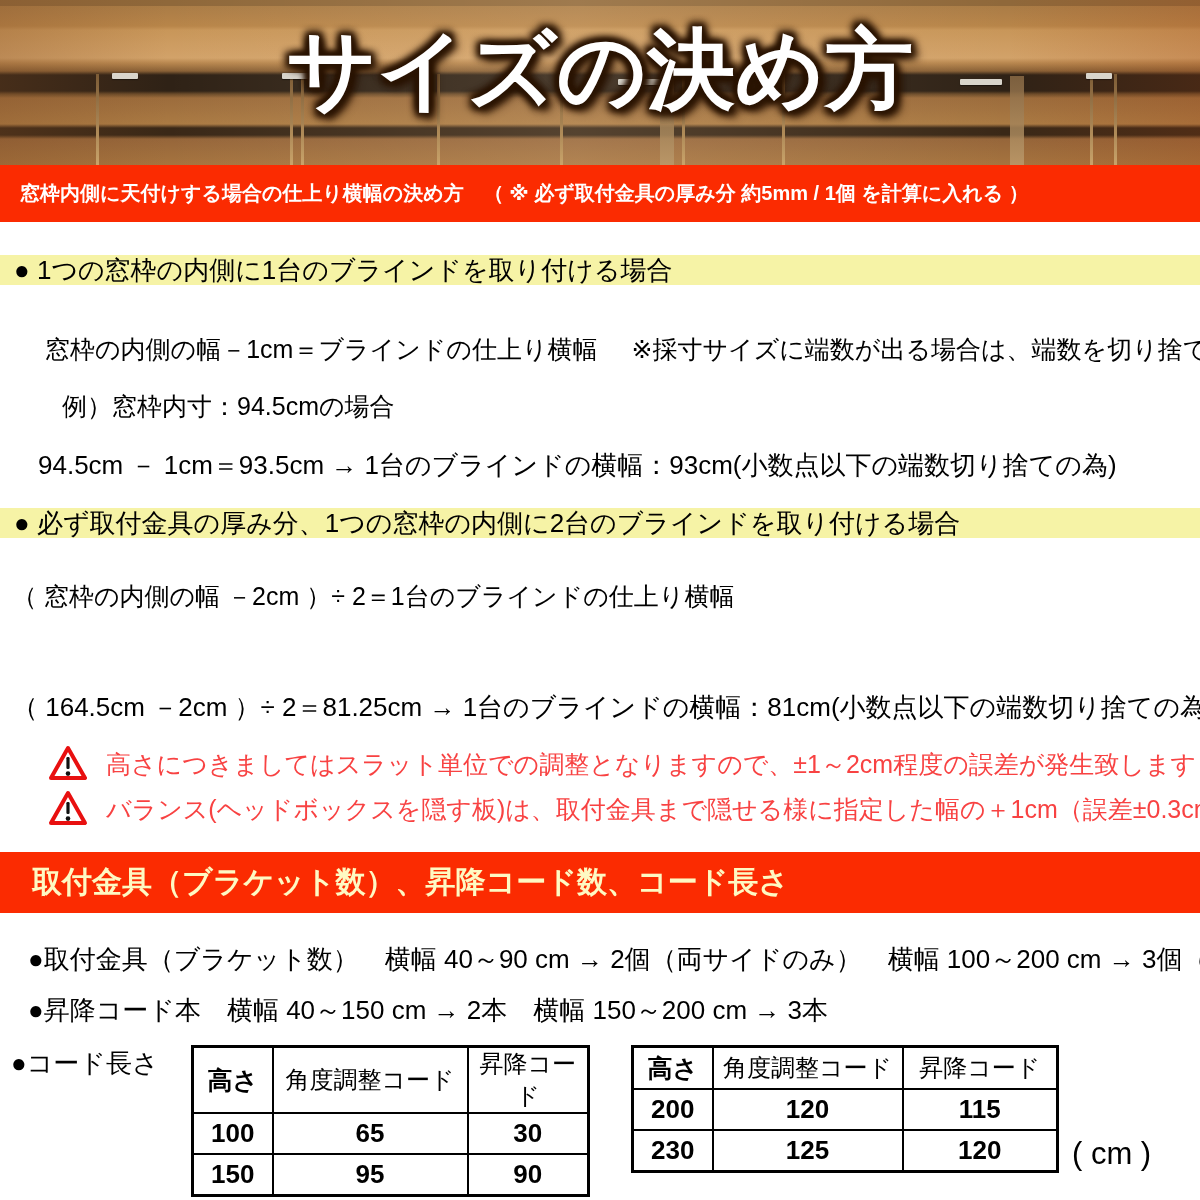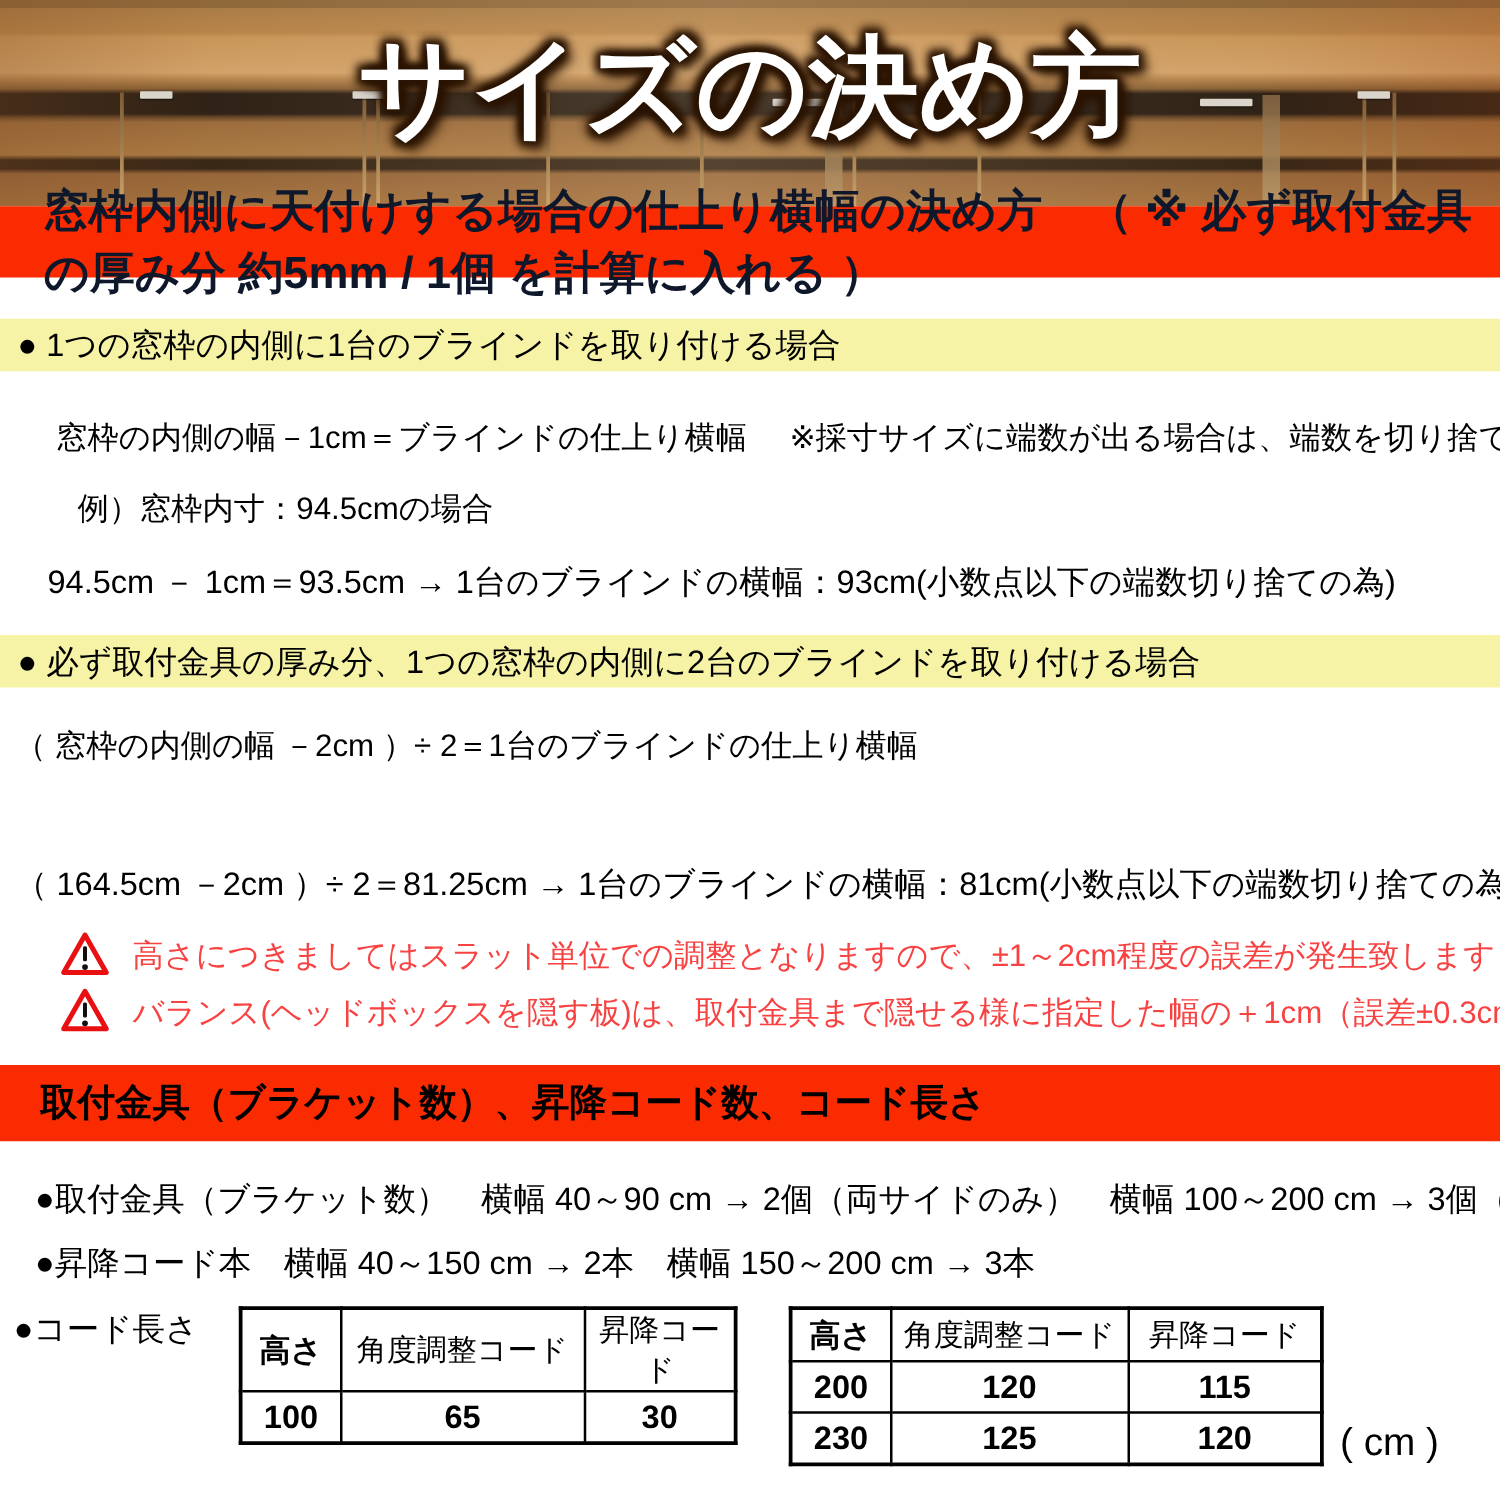--- a/index.html
+++ b/index.html
@@ -39,30 +39,30 @@
     text-shadow:
       0 0 10px var(--title-shadow),0 0 4px var(--title-shadow),
       4px 4px 7px var(--title-shadow),-4px 4px 7px var(--title-shadow),
       4px -4px 7px var(--title-shadow),-4px -4px 7px var(--title-shadow),
       6px 6px 10px rgba(42,20,3,.85);
   }
   
   .banner{
     position:absolute;left:0;top:165px;width:1200px;height:57px;
     background:var(--accent-red);display:flex;align-items:center;
-    color:#0f172a;font-weight:bold;font-size:36px;padding-left:35px;box-sizing:border-box;
+    color:#ffffff;font-weight:bold;font-size:20px;padding-left:20px;box-sizing:border-box;
   }
   .ybar{
-    position:absolute;left:0;width:1200px;height:42px;background:var(--section-yellow);
+    position:absolute;left:0;width:1200px;height:30px;background:var(--section-yellow);
     display:flex;align-items:center;font-size:26px;color:#000;padding-left:14px;box-sizing:border-box;
   }
   .ybar1{top:255px;} .ybar2{top:508px;}
   .redbar{
     position:absolute;left:0;top:852px;width:1200px;height:61px;background:var(--accent-red);
-    display:flex;align-items:center;color:#000000;font-weight:bold;font-size:30px;
+    display:flex;align-items:center;color:#fef9c3;font-weight:bold;font-size:30px;
     padding-left:32px;box-sizing:border-box;
   }
   
   .line{position:absolute;font-size:25px;white-space:nowrap;}
   .s1-formula{top:333px;left:45px;}
   .s1-formula .note{margin-left:34px;}
   .s1-example{top:390px;left:62px;}
   .s1-calc{top:448px;left:38px;font-size:26px;}
   .s2-formula{top:580px;left:12px;}
   .s2-example{top:634px;left:62px;}
@@ -164,20 +164,25 @@
           <tr>
         <th class="hdr-height">高さ</th>
         <th>角度調整コード</th>
         <th>昇降コード</th>
       </tr>
       <tr>
         <td>100</td>
         <td>65</td>
         <td>30</td>
       </tr>
+      <tr>
+        <td>150</td>
+        <td>95</td>
+        <td>90</td>
+      </tr>
     </tbody>
       </table>
   </div>
 
   <div class="tbl-wrap tw2">
     <table class="cordtbl">
       <colgroup>
           <col style="width:80px">
           <col style="width:190px">
           <col style="width:155px">

